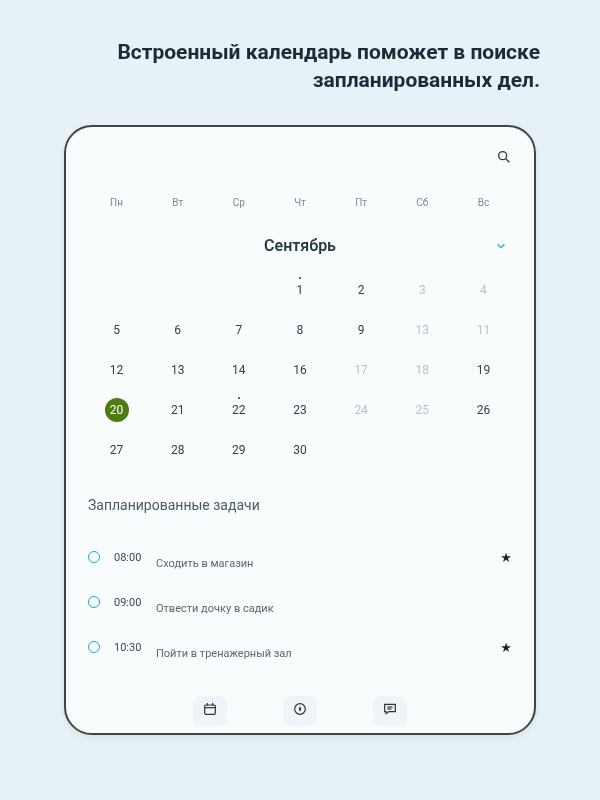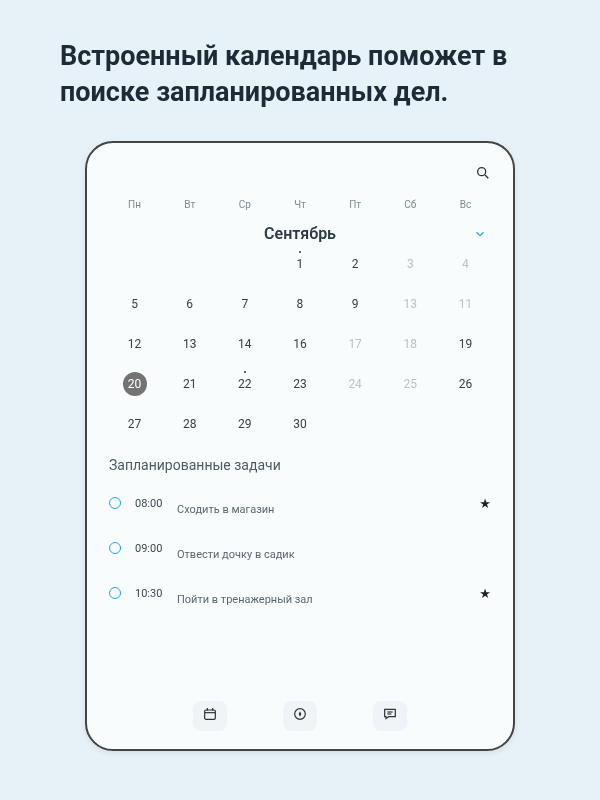--- a/index.html
+++ b/index.html
@@ -4,38 +4,39 @@
 <style>
   * { box-sizing: border-box; margin: 0; padding: 0; }
   body {
     width: 600px;
     height: 800px;
     background: #e6f2f8;
     font-family: -apple-system, BlinkMacSystemFont, "Segoe UI", Roboto, Arial, sans-serif;
     overflow: hidden;
   }
   .page-title {
-    text-align: left;
-    font-size: 27px;
+    text-align: right;
+    font-size: 21px;
     font-weight: 700;
     color: #1f2a37;
     padding: 38px 60px 20px;
     line-height: 1.35;
   }
   .tablet {
-    width: 430px;
+    width: 472px;
     height: 610px;
     margin: 10px auto 0;
     background: #f9fcfd;
     border: 2px solid #444;
     border-radius: 28px;
     padding: 22px 20px 14px;
     display: flex;
     flex-direction: column;
     box-shadow: 0 2px 6px rgba(0,0,0,0.08);
+    gap: 14px;
   }
   .topbar {
     display: flex;
     justify-content: flex-end;
     padding-right: 2px;
     margin-bottom: 8px;
   }
   .search-icon svg { width: 16px; height: 16px; stroke: #333; }
   .weekdays {
     display: grid;
@@ -81,21 +82,21 @@
     position: relative;
   }
   .cal-cell.empty { color: transparent; }
   .cal-cell.dim { color: #b7c2c9; }
   .cal-cell .dot {
     width: 2px; height: 2px; background: #333; border-radius: 50%;
     position: absolute; top: 6px;
   }
   .cal-cell.sel .num {
     width: 24px; height: 24px; border-radius: 50%;
-    background: #737373; color: #fff;
+    background: #4d7c0f; color: #fff;
     display: flex; align-items: center; justify-content: center;
   }
   .section-title {
     font-size: 14px;
     color: #4b5b66;
     margin: 14px 0 8px 2px;
   }
   .task {
     display: flex;
     align-items: center;

